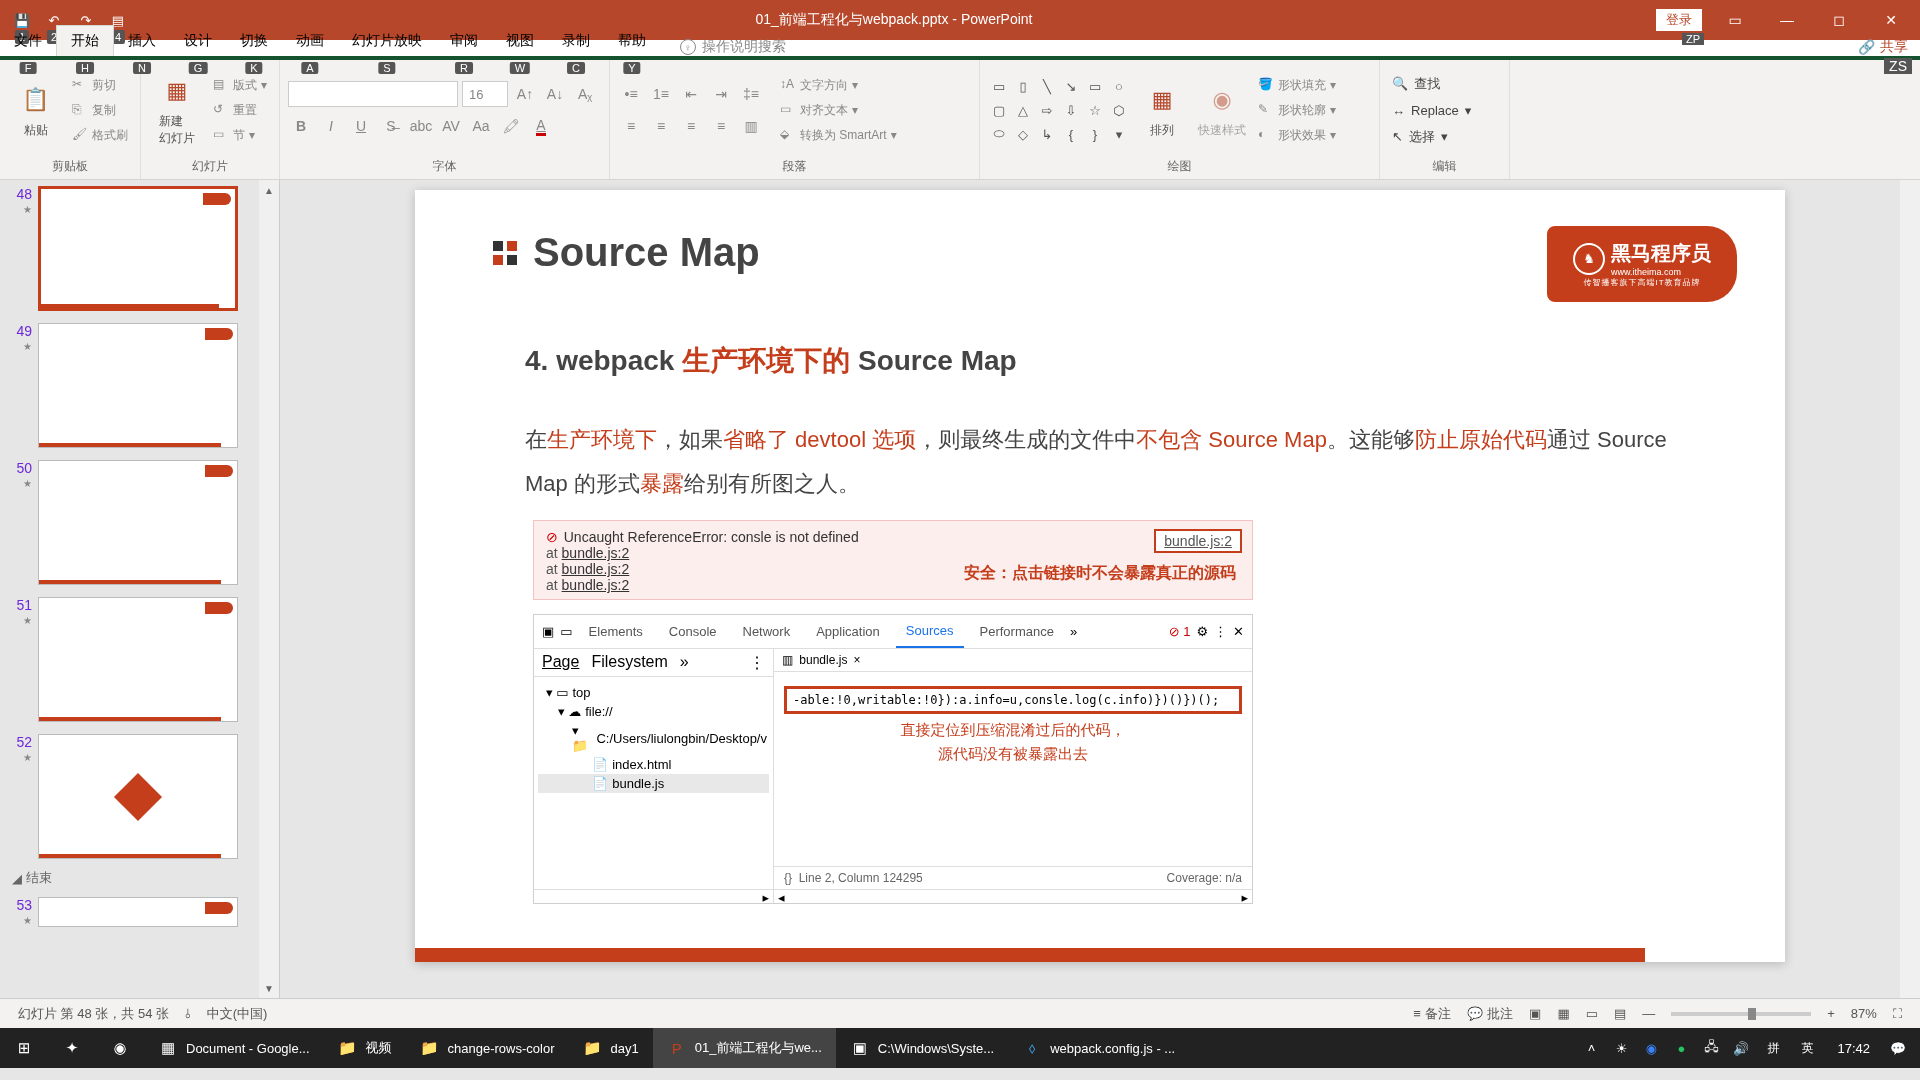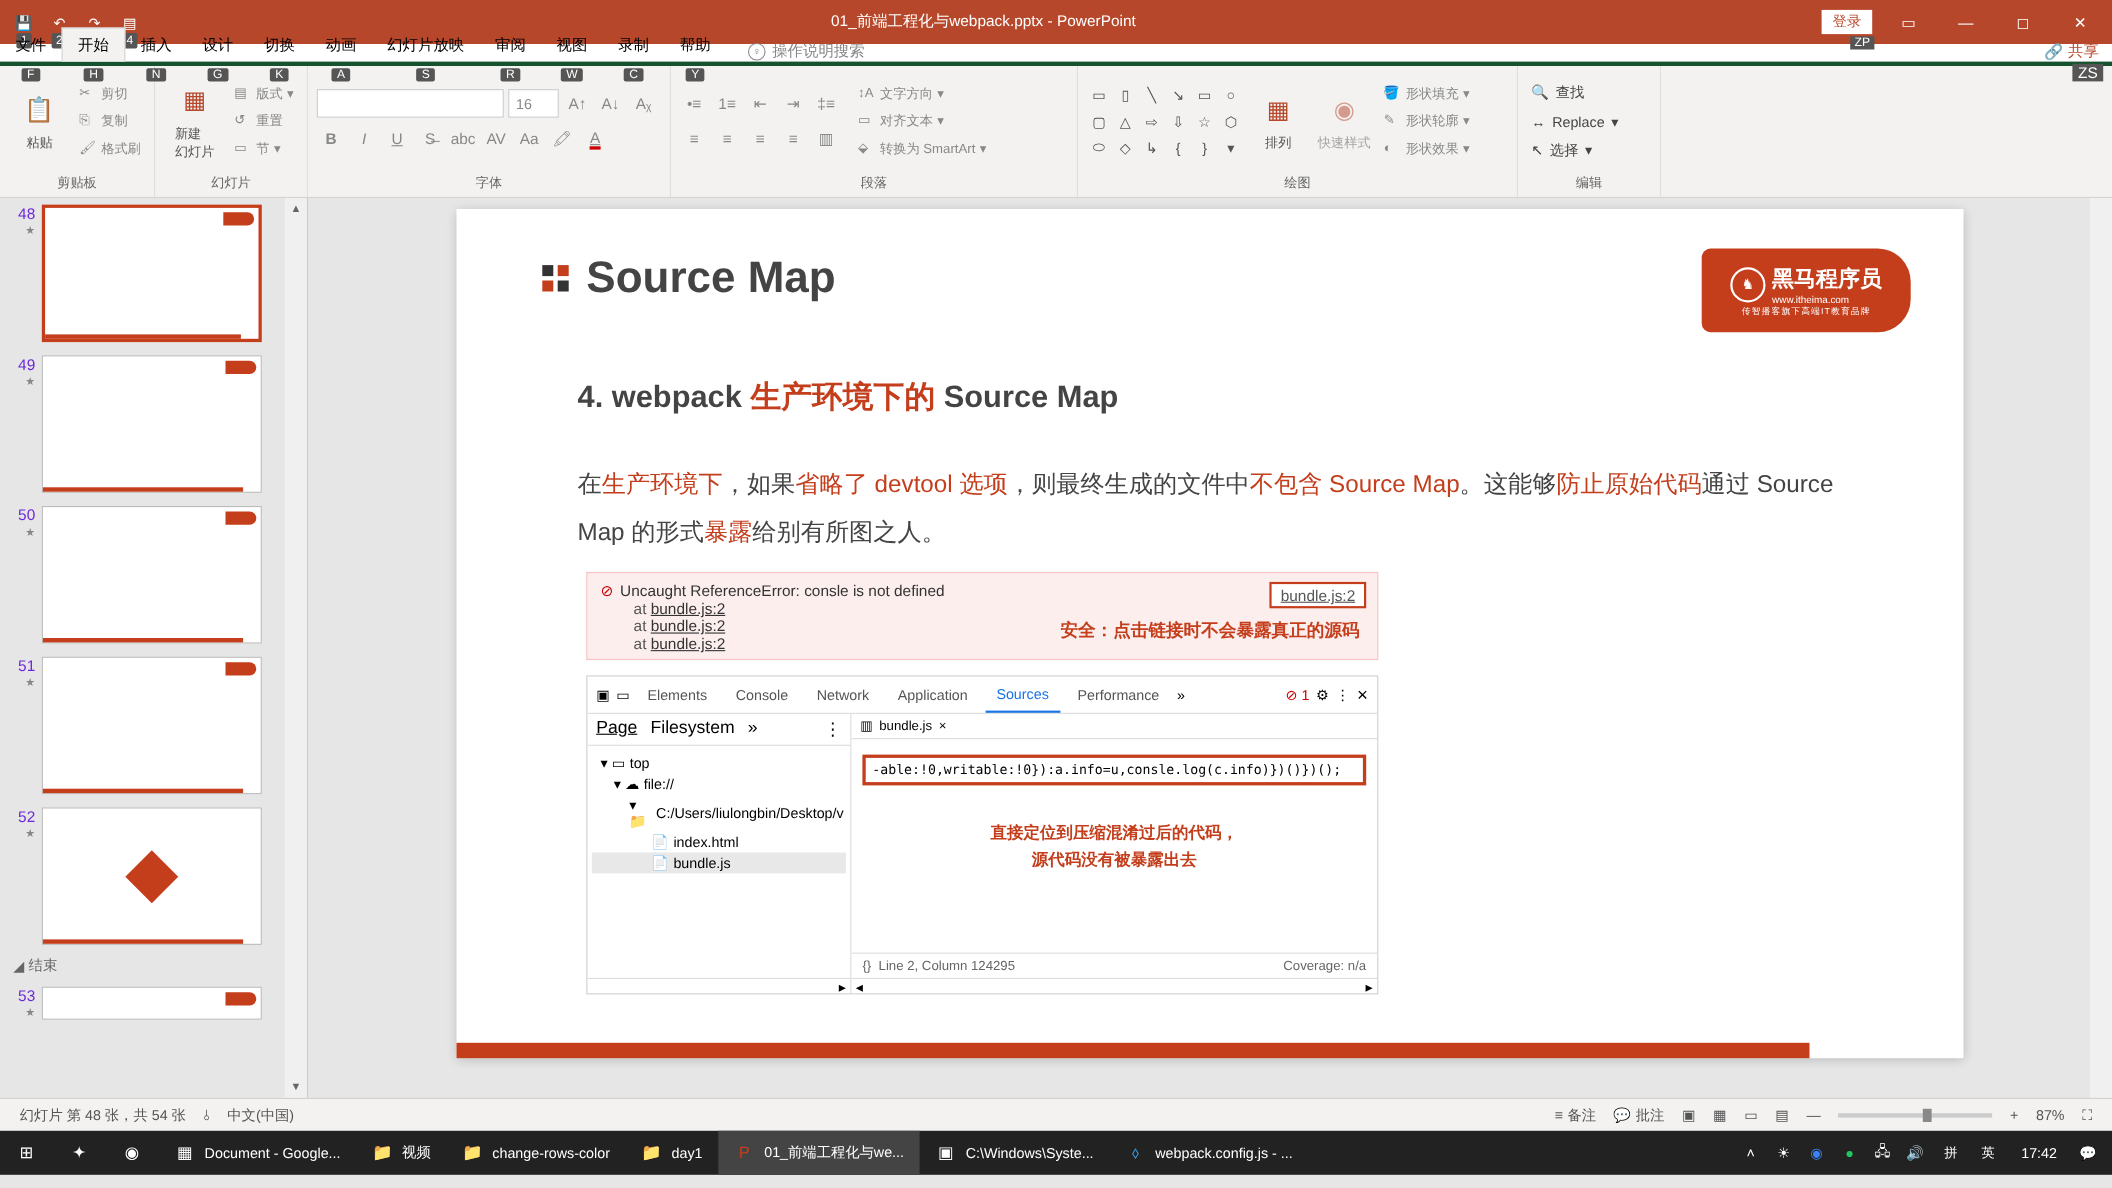--- a/index.html
+++ b/index.html
@@ -75,21 +75,21 @@
 .brand-sub2 { font-size:8px; letter-spacing:1px; }
 .section-title { position:absolute; left:110px; top:152px; font-size:28px; font-weight:700; color:#444; }
 .section-title .red { color:#c43e1c; }
 .body-text { position:absolute; left:110px; top:228px; right:110px; font-size:22px; line-height:2; color:#444; }
 .body-text .red { color:#c43e1c; font-weight:500; }
 
 
 .err-panel { position:absolute; left:118px; top:330px; width:720px; height:80px; background:#fdeeee; border:1px solid #f5c2c2; padding:8px 12px; font-family:Consolas,monospace; font-size:14px; color:#333; }
 .err-panel .errline { display:flex; align-items:center; gap:6px; }
 .err-x { color:#c00; }
-.err-panel .at { margin-left:30px; color:#555; }
+.err-panel .at { color:#555; }
 .err-panel .link { text-decoration:underline; color:#333; }
 .err-badge { position:absolute; right:10px; top:8px; border:2px solid #c43e1c; padding:2px 8px; text-decoration:underline; color:#555; background:#fff; }
 .err-note { position:absolute; right:16px; top:42px; color:#c43e1c; font-weight:700; font-size:16px; }
 
 
 .dev-panel { position:absolute; left:118px; top:424px; width:720px; height:290px; border:1px solid #cfcfcf; background:#fff; display:flex; flex-direction:column; font-size:13px; }
 .dev-tabs { height:34px; border-bottom:1px solid #ddd; display:flex; align-items:center; gap:6px; padding:0 8px; }
 .dev-tabs .dt { padding:8px 10px; color:#555; }
 .dev-tabs .dt.active { color:#1a73e8; border-bottom:2px solid #1a73e8; }
 .dev-tabs .spacer { flex:1; }
@@ -97,21 +97,21 @@
 .dev-left { width:240px; border-right:1px solid #ddd; display:flex; flex-direction:column; }
 .dev-subtabs { display:flex; border-bottom:1px solid #ddd; padding:4px 8px; gap:12px; font-size:16px; }
 .dev-subtabs .st.active { text-decoration:underline; }
 .dev-tree { padding:6px 4px; font-size:13px; }
 .tree-row { display:flex; align-items:center; gap:4px; padding:2px 2px 2px 8px; }
 .tree-row.sel { background:#e8e8e8; }
 .dev-right { flex:1; display:flex; flex-direction:column; }
 .dev-file-tab { display:flex; align-items:center; border-bottom:1px solid #ddd; padding:4px 8px; font-size:12px; gap:6px; }
 .dev-code { flex:1; padding:14px 10px; position:relative; }
 .code-box { border:3px solid #c43e1c; padding:4px 6px; font-family:Consolas,monospace; font-size:12px; white-space:nowrap; overflow:hidden; }
-.dev-note { text-align:center; color:#c43e1c; font-weight:700; font-size:15px; margin-top:32px; line-height:1.6; }
+.dev-note { text-align:center; color:#c43e1c; font-weight:400; font-size:15px; margin-top:4px; line-height:1.6; }
 .dev-status { border-top:1px solid #ddd; display:flex; align-items:center; padding:4px 10px; font-size:12px; color:#666; }
 .slide-bottom-bar { position:absolute; bottom:0; left:0; width:1230px; height:14px; background:#c43e1c; }
 
 
 .statusbar { height:30px; background:#f3f2f1; border-top:1px solid #ccc; display:flex; align-items:center; padding:0 10px; font-size:13px; color:#555; }
 .statusbar .spacer { flex:1; }
 .status-item { display:flex; align-items:center; gap:4px; padding:0 8px; }
 .zoom-slider { width:140px; height:4px; background:#ccc; position:relative; margin:0 8px; }
 .zoom-thumb { position:absolute; left:55%; top:-4px; width:8px; height:12px; background:#888; }
 

